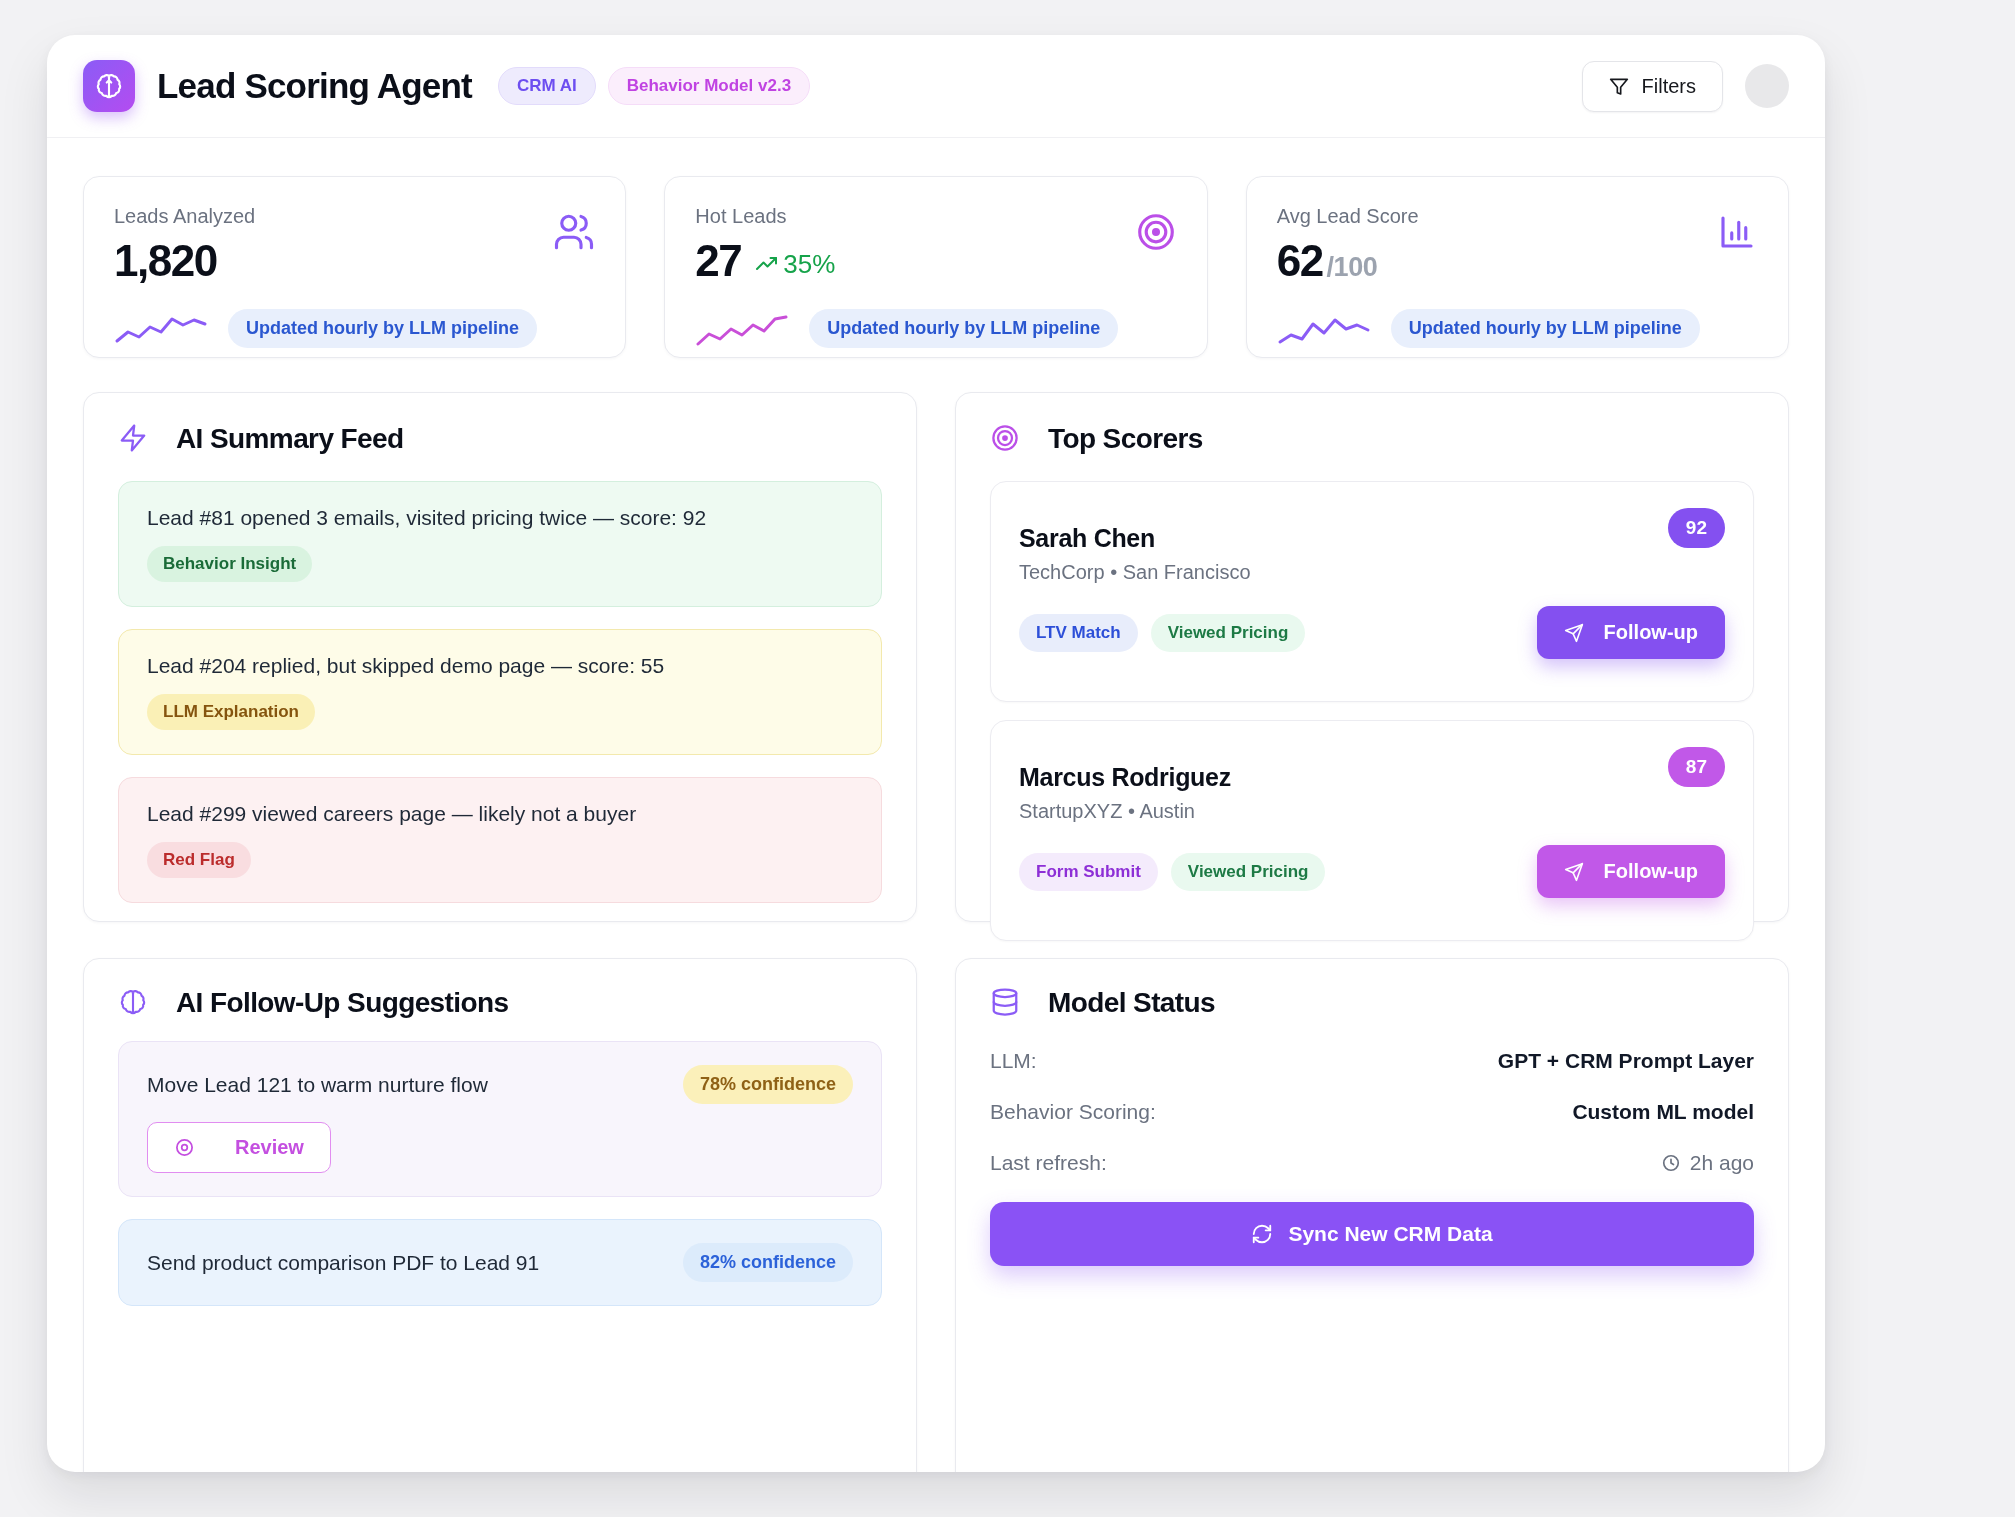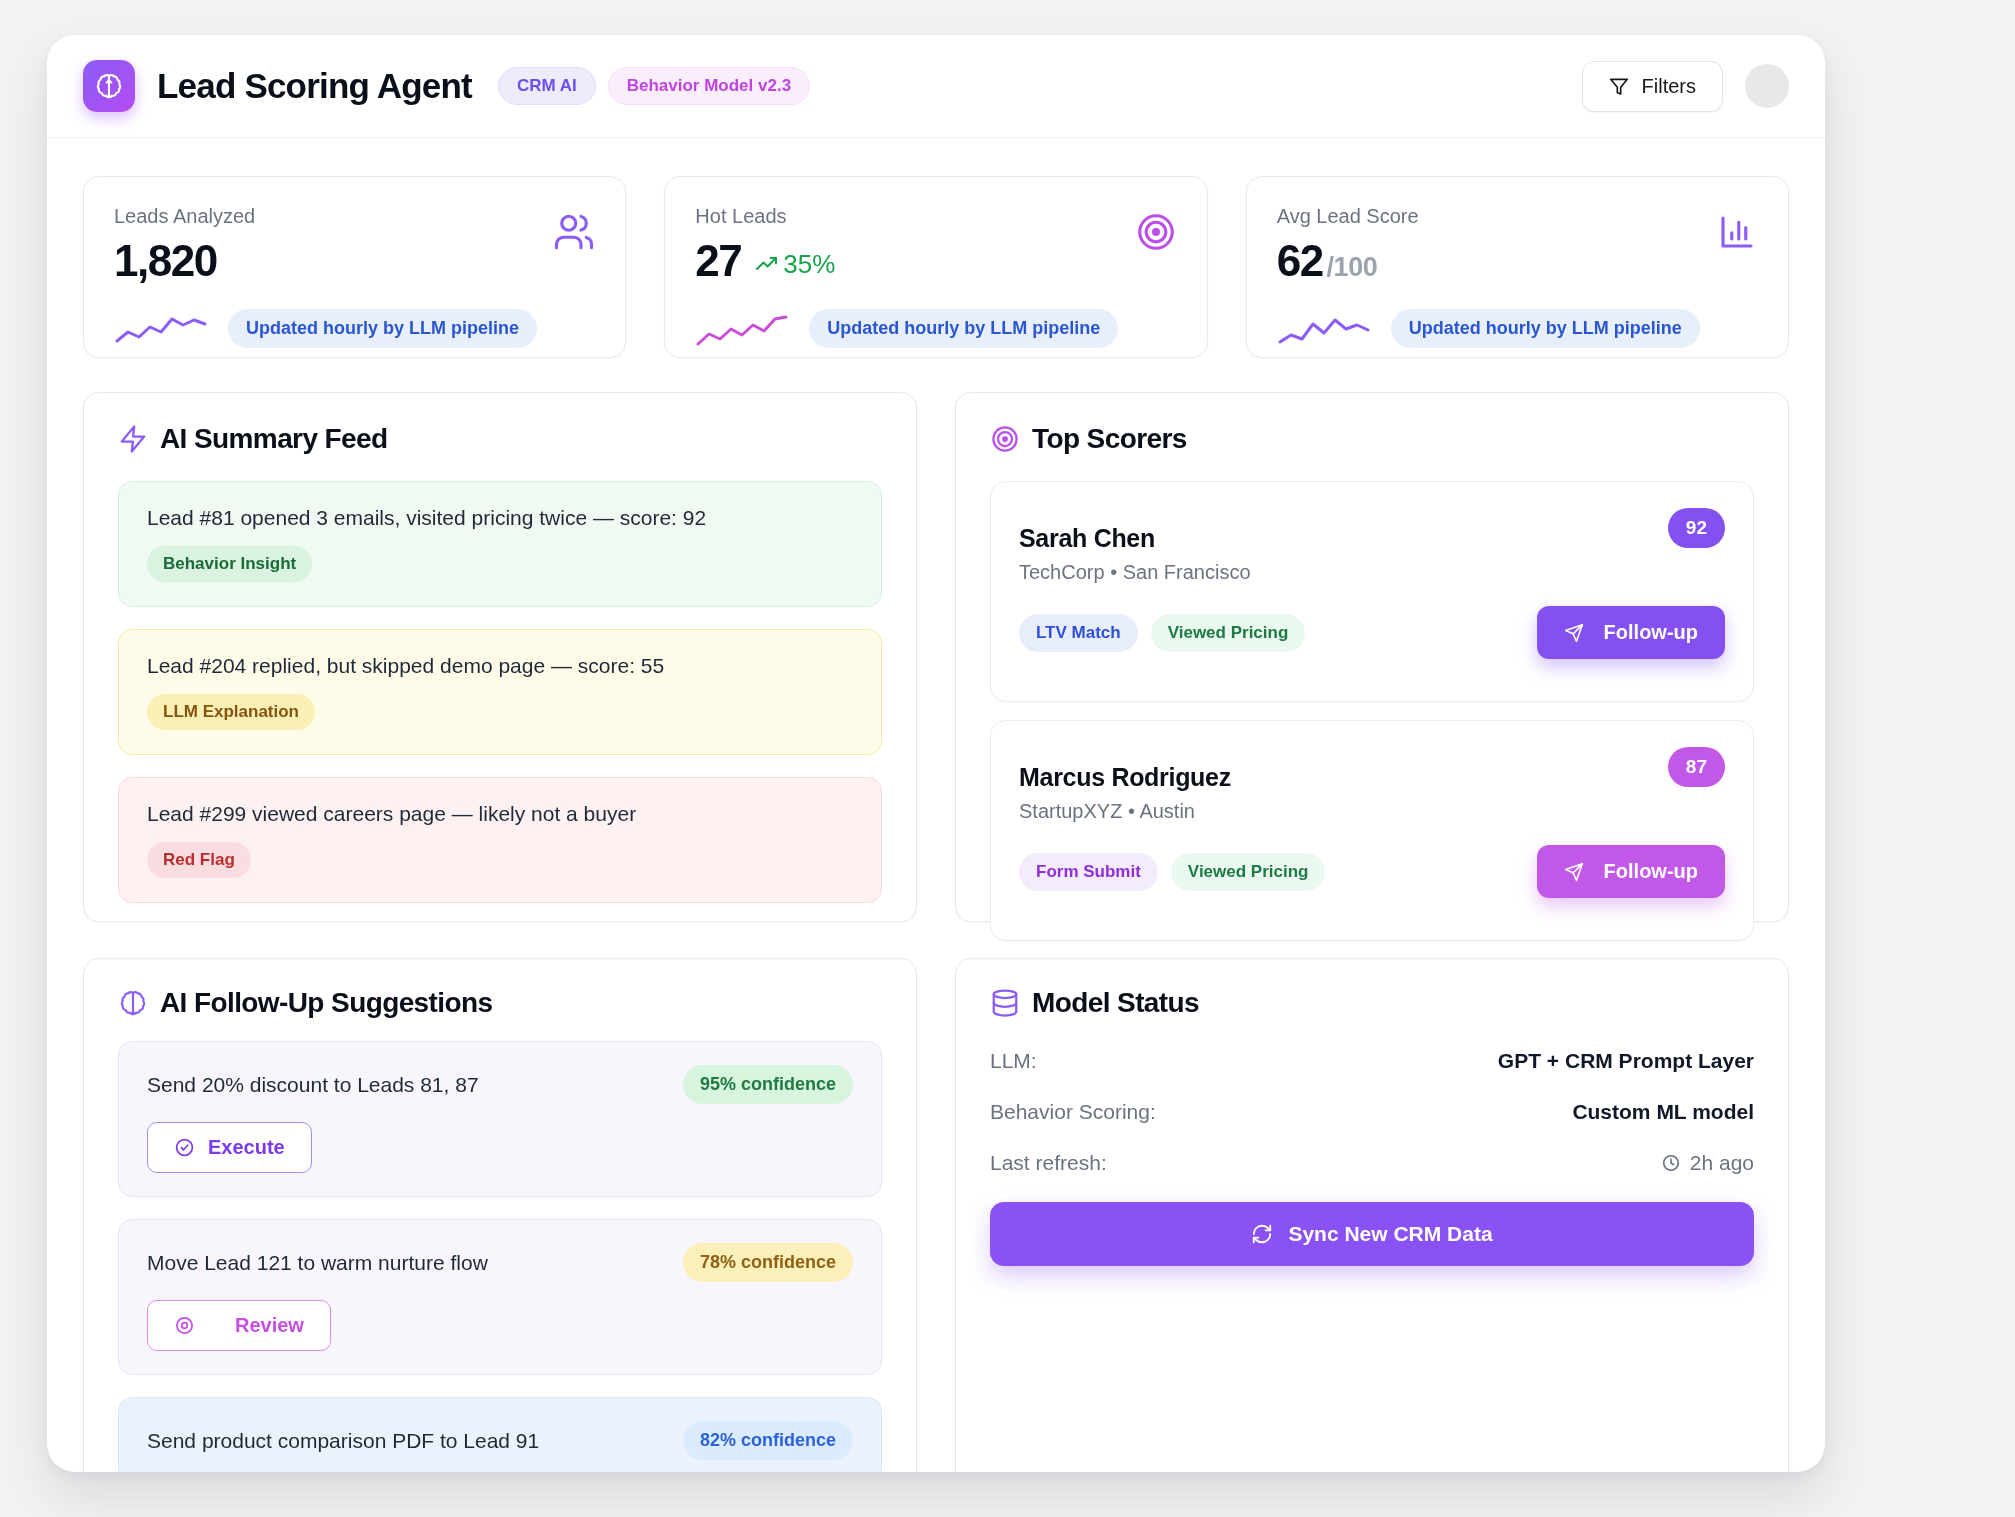--- a/index.html
+++ b/index.html
@@ -79,21 +79,21 @@
 
   
   .main {
     display: grid; grid-template-columns: 1fr 1fr; grid-template-rows: 530px 600px;
     gap: 36px 38px; padding: 34px 36px 0 36px;
   }
   .card {
     border: 1px solid #e9eaef; border-radius: 16px; background: #fff;
     padding: 30px 34px; box-shadow: 0 1px 3px rgba(16,24,40,.04);
   }
-  .card-title { display: flex; align-items: center; gap: 12px; margin-bottom: 26px; }
+  .card-title { display: flex; gap: 28px; margin-bottom: 26px; }
   .card-title h2 { font-size: 28px; font-weight: 800; letter-spacing: -0.6px; }
   .title-icon { color: #8b5cf6; }
   .title-icon.fuchsia { color: #bb4fe8; }
 
   
   .feed-item { border: 1px solid; border-radius: 14px; padding: 24px 28px; margin-bottom: 22px; }
   .feed-item:last-child { margin-bottom: 0; }
   .feed-item p { font-size: 21px; color: #1f2937; }
   .ftag { display: inline-block; margin-top: 16px; font-size: 17px; font-weight: 700; padding: 8px 16px; border-radius: 999px; }
   .feed-item.green { background: #eefaf2; border-color: #d4efde; }
@@ -356,35 +356,20 @@
       <div class="card-title" style="margin-bottom:22px;">
         <span class="title-icon">
           <svg width="30" height="30" viewBox="0 0 24 24" fill="none" stroke="currentColor" stroke-width="1.7" stroke-linecap="round" stroke-linejoin="round">
             <path d="M12 4 C10.8 2.9 9 3.1 8.2 4.3 C6.6 4.1 5.2 5.4 5.2 7 C3.8 7.6 3.2 9.2 3.8 10.6 C2.8 11.6 2.8 13.4 3.9 14.3 C3.5 15.9 4.6 17.4 6.2 17.6 C6.6 19.2 8.2 20.2 9.8 19.8 C10.4 20.6 11.2 21 12 21 C12.8 21 13.6 20.6 14.2 19.8 C15.8 20.2 17.4 19.2 17.8 17.6 C19.4 17.4 20.5 15.9 20.1 14.3 C21.2 13.4 21.2 11.6 20.2 10.6 C20.8 9.2 20.2 7.6 18.8 7 C18.8 5.4 17.4 4.1 15.8 4.3 C15 3.1 13.2 2.9 12 4 Z"></path>
             <path d="M12 5v15.5"></path>
           </svg>
         </span>
         <h2>AI Follow-Up Suggestions</h2>
       </div>
 
-      <div class="sugg purple">
-        <div class="sugg-top">
-          <p>Send 20% discount to Leads 81, 87</p>
-          <span class="conf green">95% confidence</span>
-        </div>
-        <button class="abtn violet">
-          <span>
-            <svg width="21" height="21" viewBox="0 0 24 24" fill="none" stroke="currentColor" stroke-width="2" stroke-linecap="round" stroke-linejoin="round">
-              <circle cx="12" cy="12" r="9"></circle>
-                <path d="m8.5 12.2 2.4 2.4 4.8-5.2"></path>
-            </svg>
-          </span>
-          <span>Execute</span>
-        </button>
-      </div>
 
       <div class="sugg purple">
         <div class="sugg-top">
           <p>Move Lead 121 to warm nurture flow</p>
           <span class="conf yellow">78% confidence</span>
         </div>
         <button class="abtn pink">
           <span>
             <svg width="21" height="21" viewBox="0 0 24 24" fill="none" stroke="currentColor" stroke-width="2">
               <circle cx="12" cy="12" r="8.7"></circle>

